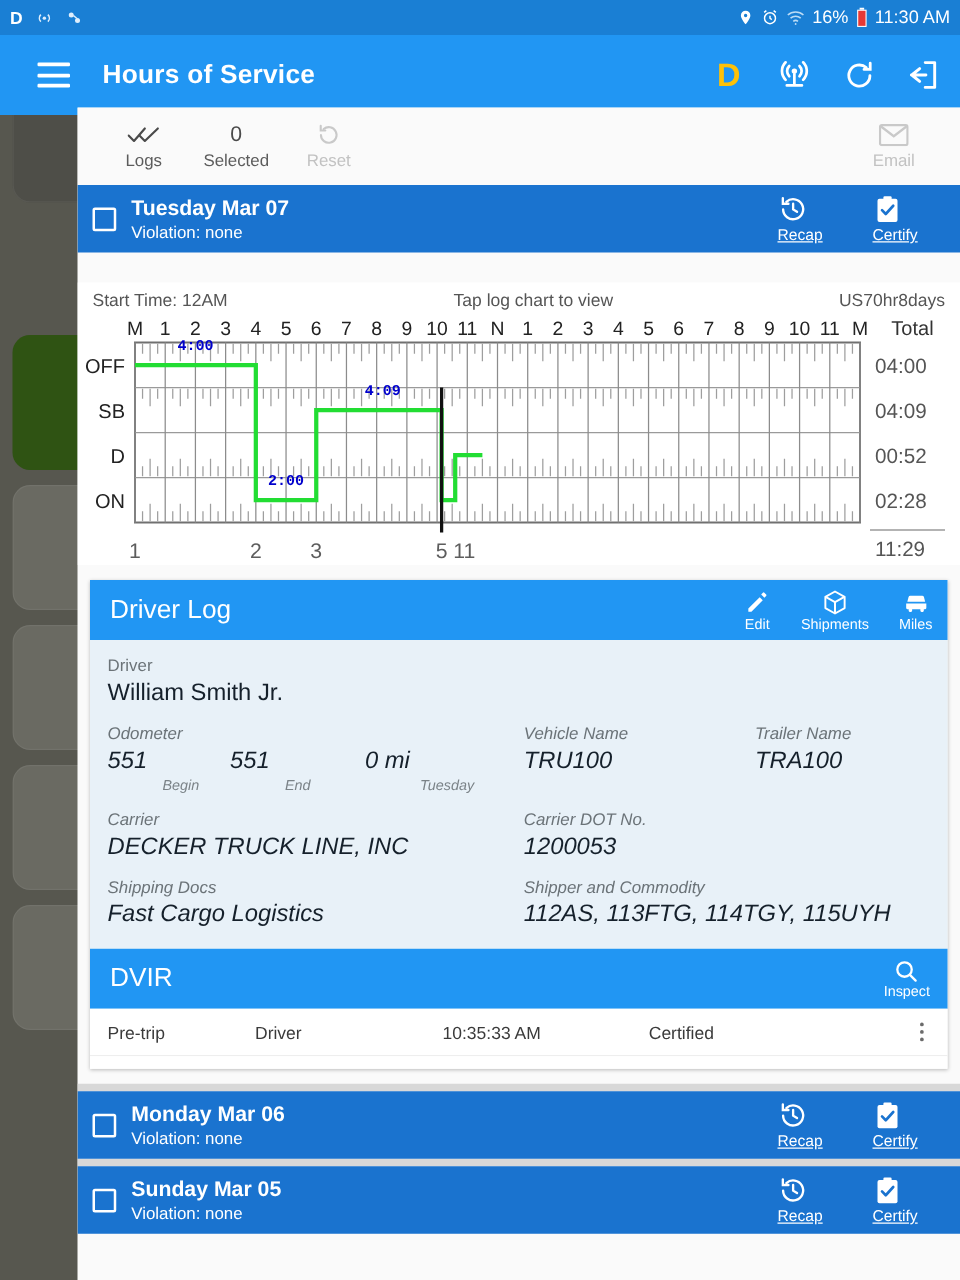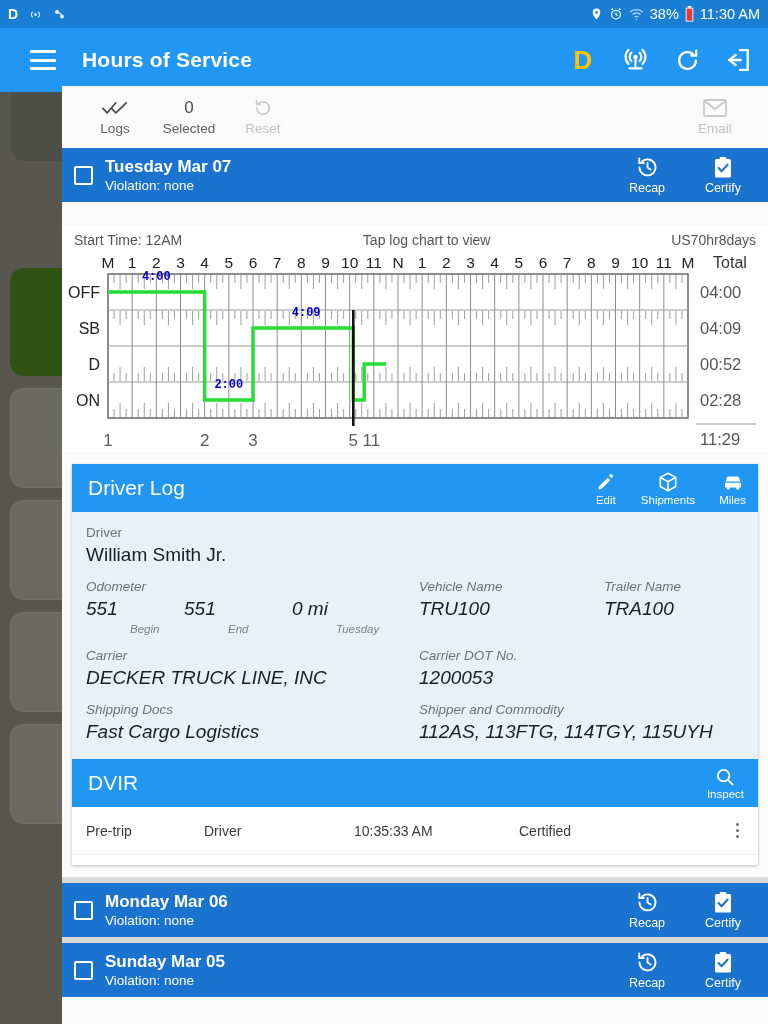--- a/index.html
+++ b/index.html
@@ -79,22 +79,22 @@
     position: relative;
   }
   .chk {
     width: 19px; height: 19px; border: 2px solid #fff; border-radius: 2px;
     flex: 0 0 auto; margin-right: 12px; cursor: pointer;
   }
   .day-text { display: flex; flex-direction: column; gap: 1px; }
   .day-title { font-size: 17px; font-weight: 700; }
   .day-sub { font-size: 13.5px; font-weight: 400; }
   .day-actions { margin-left: auto; display: flex; gap: 26px; padding-right: 6px; }
-  .day-act { display: flex; flex-direction: column; align-items: center; gap: 1px;
-    cursor: pointer; width: 50px; }
+  .day-act { display: flex; flex-direction: column; align-items: flex-start; gap: 1px;
+    cursor: pointer; width: 50px; text-decoration: underline; }
   .day-act .lbl { font-size: 12.5px; }
 
   
   .chart-card { background: #ffffff; padding: 0 0 2px 0; margin-top: 24px; }
   .chart-meta {
     display: flex; align-items: center; font-size: 14px; color: #555;
     padding: 6px 12px 2px 12px;
   }
   .chart-meta .mid { margin: 0 auto; }
   .chart-meta .right { }
@@ -116,21 +116,21 @@
   .f-small { font-size: 11.5px; color: #7b8388; line-height: 15px; margin-left: 44px; }
   .row { display: flex; font-style: italic; }
   .blk { margin-top: 10px; }
 
   .dvir-head { background: #2196f3; height: 48px; display: flex; align-items: center;
     padding: 0 14px 0 16px; color: #fff; text-align: center; }
   .dvir-head .t { font-size: 21px; }
   .dvir-act { margin-left: auto; display: flex; flex-direction: column;
     align-items: center; gap: 0px; cursor: pointer; }
   .dvir-act .lbl { font-size: 11.5px; }
-  .dvir-row { background: #fff; height: 48px; display: flex; align-items: center;
+  .dvir-row { background: #fff; height: 38px; display: flex; align-items: center;
     font-size: 14px; color: #3a3a3a; padding: 0 12px 0 14px;
     border-bottom: 1px solid #eee; }
   .dvir-row .c1 { width: 118px; }
   .dvir-row .c2 { width: 150px; }
   .dvir-row .c3 { width: 165px; }
   .dvir-row .c4 { flex: 1; }
   .kebab { width: 18px; display: flex; flex-direction: column; align-items: center;
     gap: 3px; cursor: pointer; }
   .kebab i { width: 3px; height: 3px; border-radius: 50%; background: #6b6b6b; display: block; }
 
@@ -179,21 +179,21 @@
           <circle cx="12" cy="13" r="7.5"></circle>
             <path d="M12 9.5V13l2.5 1.8M4 5l3-2.5M20 5l-3-2.5"></path>
         </svg>
       </span>
       <span class="sb-ico">
         <svg width="15" height="13" viewBox="0 0 24 20" fill="none" stroke="#bcdcf5" stroke-width="2">
           <path d="M2 6a15 15 0 0120 0M5.5 10a10 10 0 0113 0M9 14a5 5 0 016 0"></path>
           <circle cx="12" cy="17.5" r="1.2" fill="#bcdcf5" stroke="none"></circle>
         </svg>
       </span>
-      <span class="sb-text">38%</span>
+      <span class="sb-text">16%</span>
       <span class="sb-ico">
         <svg width="9" height="16" viewBox="0 0 12 22">
           <rect x="3.5" y="0" width="5" height="2.4" fill="#ffffff"></rect>
           <rect x="0.8" y="2.4" width="10.4" height="19" fill="#ffffff"></rect>
           <rect x="2" y="3.6" width="8" height="16.6" fill="#e53935"></rect>
         </svg>
       </span>
       <span class="sb-text">11:30 AM</span>
     </div>
   </div>

